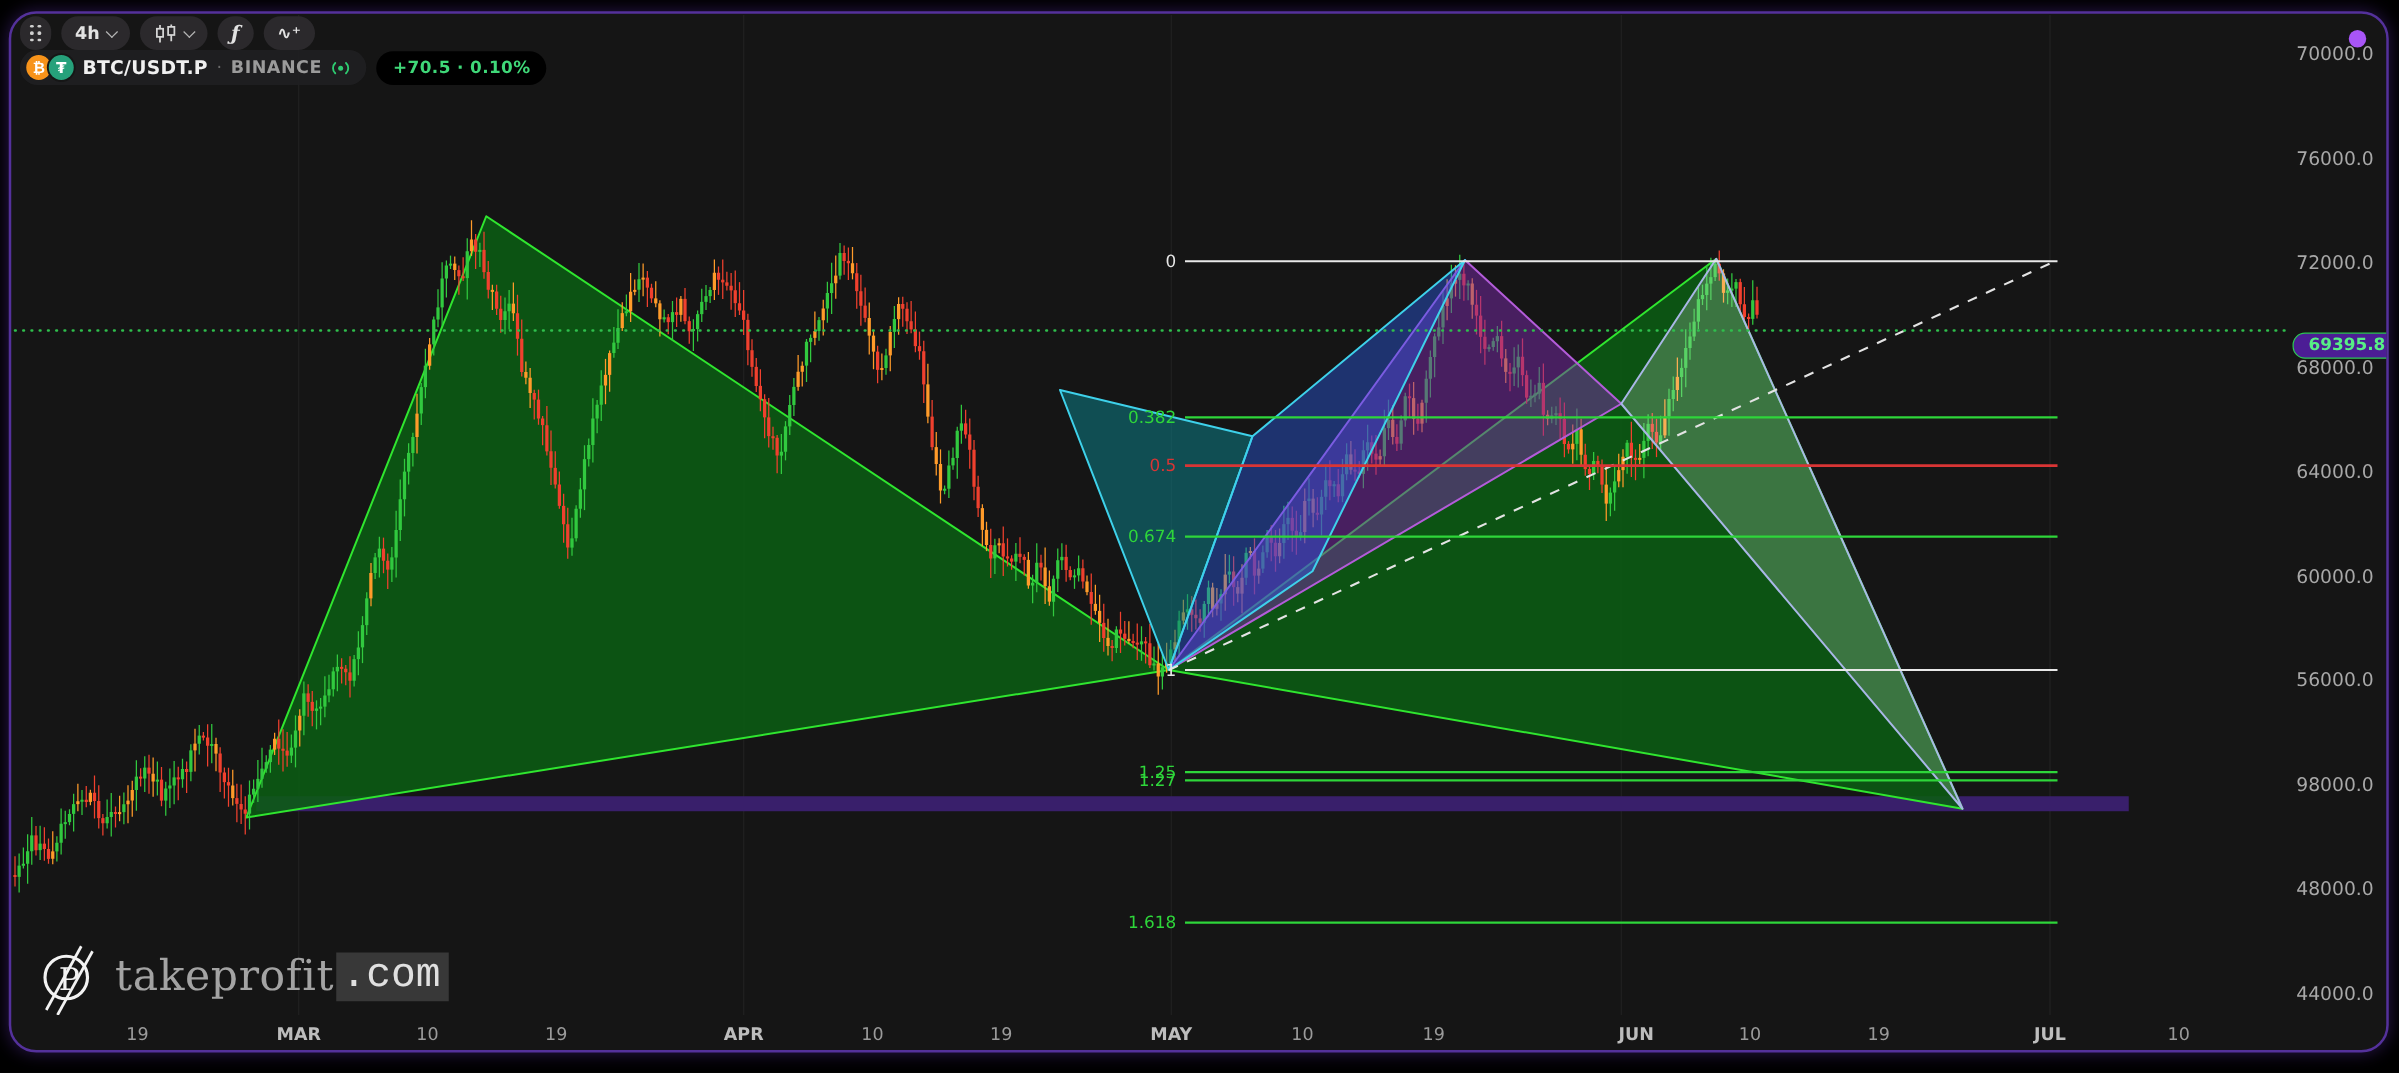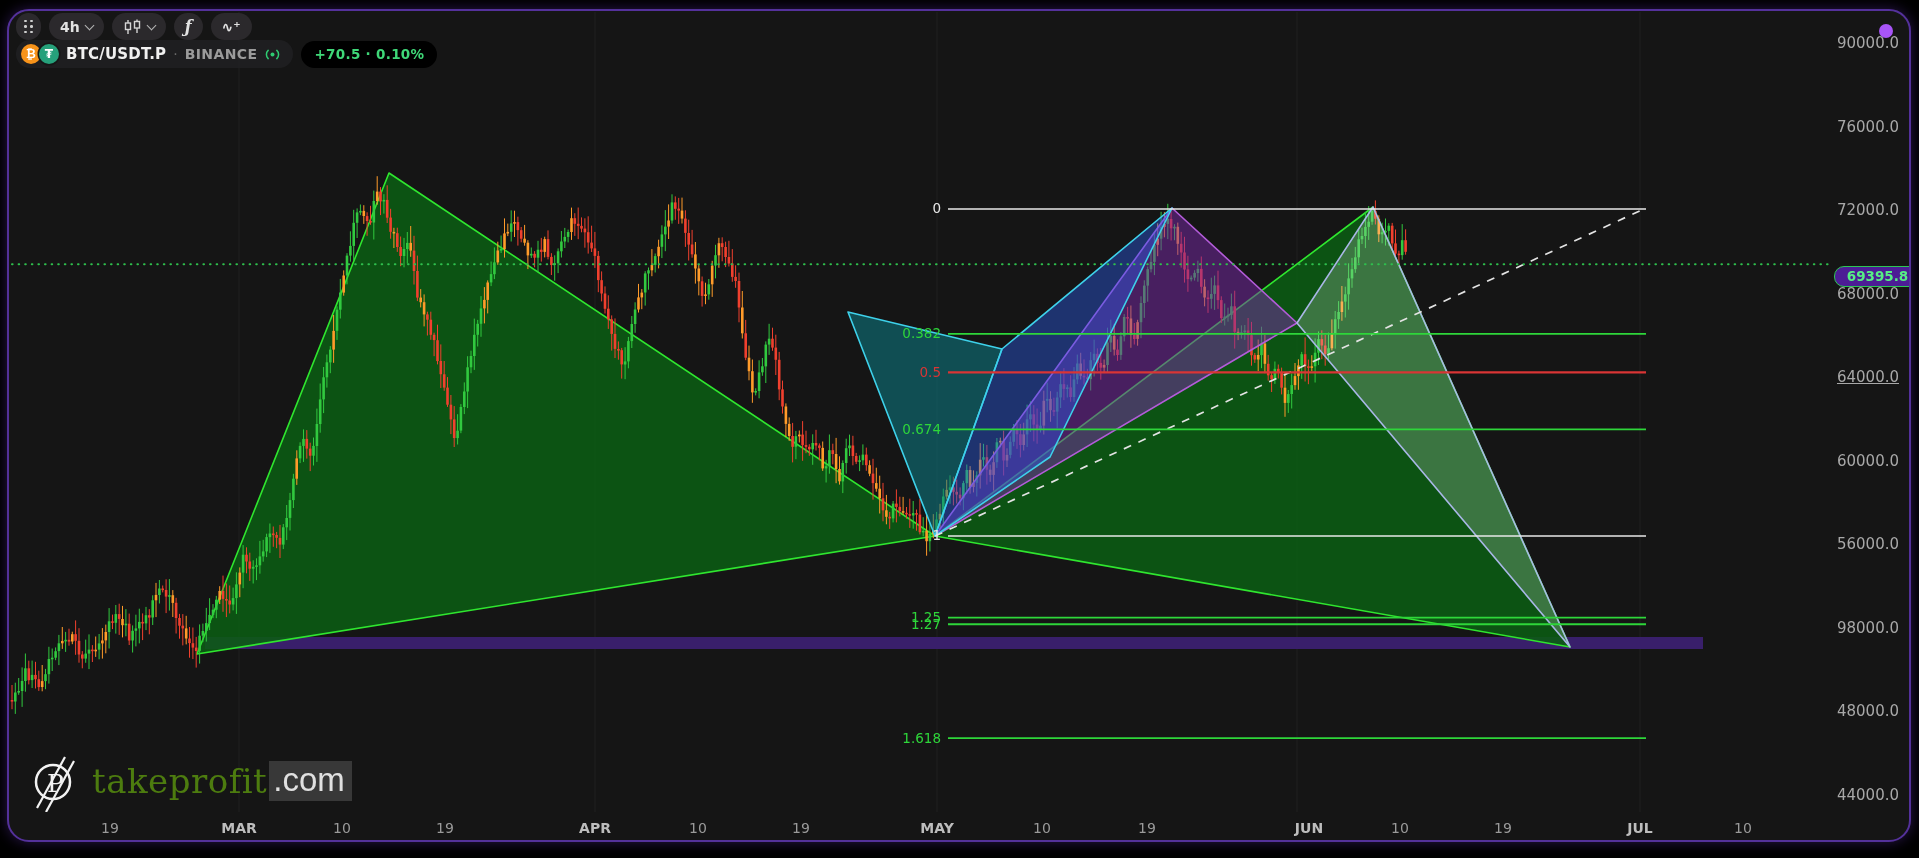--- a/index.html
+++ b/index.html
@@ -37,22 +37,22 @@
   .pl{position:absolute;right:20px;color:#a8a8a8;font-size:15px;text-align:right;height:18px;line-height:18px;}
   .tl{position:absolute;top:820px;transform:translateX(-50%);color:#9a9a9a;font-size:14px;}
   .tl.mo{color:#bdbdbd;font-weight:600;}
   
   .pricepill{position:absolute;left:1834px;width:87px;height:21px;box-sizing:border-box;
     background:#4c1d95;border:1.5px solid #2dc653;border-radius:10px;color:#57ee85;
     font-size:13.5px;font-weight:700;display:flex;align-items:center;justify-content:center;margin-top:12px;}
   .pdot{position:absolute;border-radius:50%;}
   
   .watermark{position:absolute;left:26px;top:750px;display:flex;align-items:center;cursor:pointer;}
-  .brand{font-family:"DejaVu Serif",serif;font-size:34px;color:#4d7c0f;margin-left:12px;letter-spacing:.5px;}
-  .tld{font-family:Liberation Sans, sans-serif;font-size:33px;color:#e0e0e0;background:#383838;
+  .brand{font-family:"DejaVu Serif",serif;font-size:34px;color:#a3a3a3;margin-left:12px;letter-spacing:.5px;}
+  .tld{font-family:Liberation Mono, monospace;font-size:33px;color:#e0e0e0;background:#383838;
     padding:0 7px 2px 4px;margin-left:2px;}
 </style>
 </head>
 <body>
 
 <div class="stage">
   <div class="frame">
     <svg id="chart-svg" viewBox="0 0 1919 858">
         <line x1="239" y1="12" x2="239" y2="812" stroke="rgba(255,255,255,0.05)" stroke-width="1"></line>
         <line x1="595" y1="12" x2="595" y2="812" stroke="rgba(255,255,255,0.05)" stroke-width="1"></line>
@@ -978,25 +978,25 @@
           <line x1="20" y1="62" x2="48" y2="11" stroke="#f2f2f2" stroke-width="2.2"></line>
           <text x="21" y="42" font-family="DejaVu Serif, serif" font-size="25" fill="#f2f2f2">P</text>
         </svg>
         <span class="brand">takeprofit</span>
         <span class="tld">.com</span>
       </div>
 
       <div class="pricepill" id="pricePill" style="top: 253.863px;">69395.8</div>
       <div class="pdot" id="purpleDot" style="left: 1879px; top: 24px; height: 14px; width: 14px; background: rgb(168, 85, 247);"></div>
       <div id="priceAxis" style="position:absolute;left:0;top:0;width:1919px;height:858px;pointer-events:none;">
-          <div class="pl" style="top: 34px;">90000.0</div>
+          <div class="pl" style="top: 34px;">70000.0</div>
           <div class="pl" style="top: 117.5px;">76000.0</div>
           <div class="pl" style="top: 201px;">72000.0</div>
           <div class="pl" style="top: 284.5px;">68000.0</div>
-          <div class="pl" style="top: 368px; text-decoration: underline;">64000.0</div>
+          <div class="pl" style="top: 368px;">64000.0</div>
           <div class="pl" style="top: 451.5px; margin-left: 25px;">60000.0</div>
           <div class="pl" style="top: 535px;">56000.0</div>
           <div class="pl" style="top: 618.5px;">98000.0</div>
           <div class="pl" style="top: 702px;">48000.0</div>
           <div class="pl" style="top: 785.5px;">44000.0</div>
         </div>
       <div id="timeAxis" style="position:absolute;left:0;top:0;width:1919px;height:858px;pointer-events:none;text-align:right;">
           <div class="tl" style="left: 110px;">19</div>
           <div class="tl mo" style="left: 239px;">MAR</div>
           <div class="tl" style="left: 342px;">10</div>

